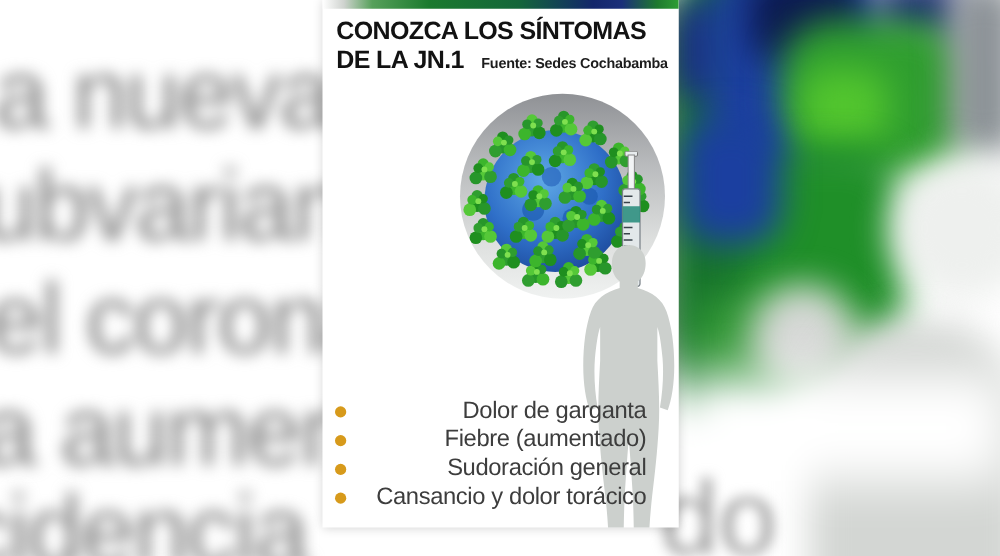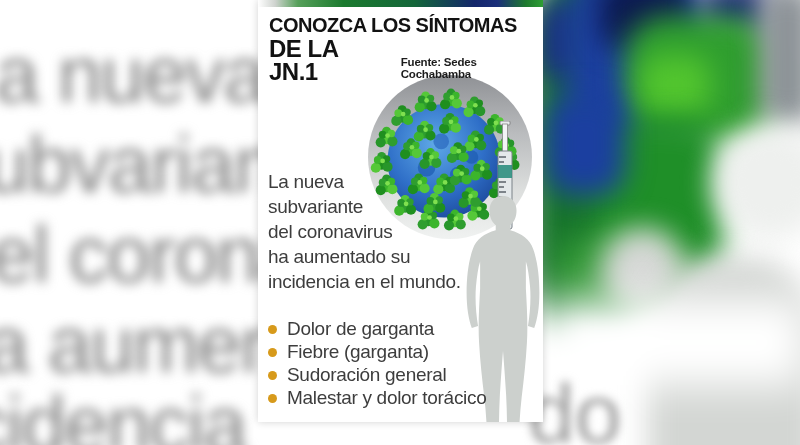--- a/index.html
+++ b/index.html
@@ -28,40 +28,40 @@
     position:absolute;top:0;left:0;right:0;height:7px;
     background:linear-gradient(90deg,#ffffff 0%,#cfd3cf 6%,#56a05a 14%,#1b7a2e 30%,
       #14663a 55%,#13266b 76%,#1b2f7a 84%,#1e7a2e 94%,#2f9e35 100%);
   }
   .title-block{position:absolute;left:11px;top:14px;z-index:7;}
   .title-line1{
     font-size:20px;font-weight:bold;color:#121212;letter-spacing:-0.5px;line-height:23px;
   }
   .title-row2{display:flex;align-items:flex-end;}
   .title-line2{
-    font-size:24px;font-weight:bold;color:#121212;letter-spacing:-0.5px;line-height:23px;
+    font-size:20px;font-weight:bold;color:#121212;letter-spacing:-0.5px;line-height:23px;
   }
   .source{
     font-size:11.5px;font-weight:bold;color:#1c1c1c;margin-left:14px;padding-bottom:3px;
     letter-spacing:-0.2px;
   }
   .virus-circle{
     position:absolute;left:110px;top:75px;width:164px;height:164px;border-radius:50%;
     background:linear-gradient(180deg,#8f9195 0%,#b9bbbd 35%,#dcdedd 70%,#f0f2f1 100%);
     overflow:hidden;z-index:2;
   }
   .virus-circle svg{display:block;width:164px;height:164px;}
   .syringe{position:absolute;left:236px;top:121px;z-index:3;}
   .silhouette{position:absolute;left:203px;top:195px;z-index:4;}
   .intro{position:absolute;left:10px;top:169px;z-index:5;}
   .intro-line{
     font-size:19px;color:#3d3d3d;line-height:25px;letter-spacing:-0.3px;white-space:nowrap;
   }
   .symptoms{position:absolute;left:10px;top:319px;z-index:6;list-style:none;margin:0;padding:0;}
-  .symptom{display:flex;gap:10px;margin-bottom:3.5px;align-items:flex-start;}
+  .symptom{display:flex;gap:24px;margin-bottom:3.5px;align-items:flex-start;justify-content:space-between;}
   .bullet-dot{
     width:9px;height:9px;border-radius:50%;background:#d79a1b;flex:0 0 9px;margin-top:6px;
   }
   .symptom-label{
     font-size:19px;color:#3d3d3d;line-height:19.5px;letter-spacing:-0.3px;white-space:nowrap;
   }
 </style>
 </head>
 <body>
 
@@ -392,39 +392,32 @@
         C17 108 16 126 17 142 C18 160 20 178 22 194 C24 212 25 230 25 250
         L36 250 C36 230 36 210 37 192 C38 176 39 162 40 150
         C41 162 42 176 43 192 C44 210 44 230 44 250 L55 250
         C55 230 56 212 58 194 C60 178 62 160 63 142 C64 126 63 108 62 90
         L62 64 C64 70 65 78 66 88 C67 100 66 114 64 126 L70 128
         C73 120 75 108 75 94 C75 78 73 63 69 52 C66 43 58 37 47 34 L47 29
         C51 26 53 21 53 15 C53 7 48 1 40 1 Z"></path>
     </svg>
   </div>
 
-  <div class="intro">
-    <div class="intro-line">La nueva</div>
-    <div class="intro-line">subvariante</div>
-    <div class="intro-line">del coronavirus</div>
-    <div class="intro-line">ha aumentado su</div>
-    <div class="intro-line">incidencia en el mundo.</div>
-  </div>
 
   <ul class="symptoms">
     <li class="symptom">
       <span class="bullet-dot"></span>
       <span class="symptom-label">Dolor de garganta</span>
     </li>
     <li class="symptom">
       <span class="bullet-dot"></span>
-      <span class="symptom-label">Fiebre (garganta)</span>
+      <span class="symptom-label">Fiebre (aumentado)</span>
     </li>
     <li class="symptom">
       <span class="bullet-dot"></span>
       <span class="symptom-label">Sudoración general</span>
     </li>
     <li class="symptom">
       <span class="bullet-dot"></span>
-      <span class="symptom-label">Malestar y dolor torácico</span>
+      <span class="symptom-label">Cansancio y dolor torácico</span>
     </li>
   </ul>
 </div>
 
 </body></html>

